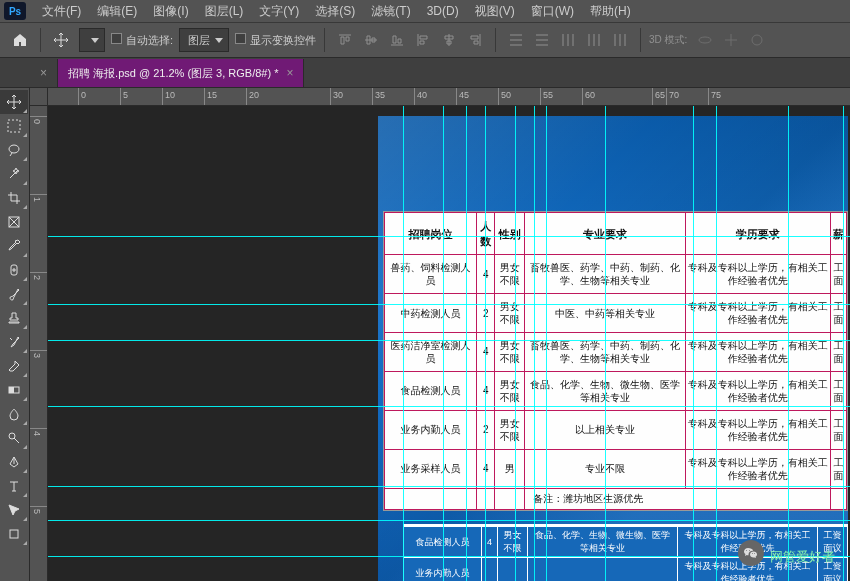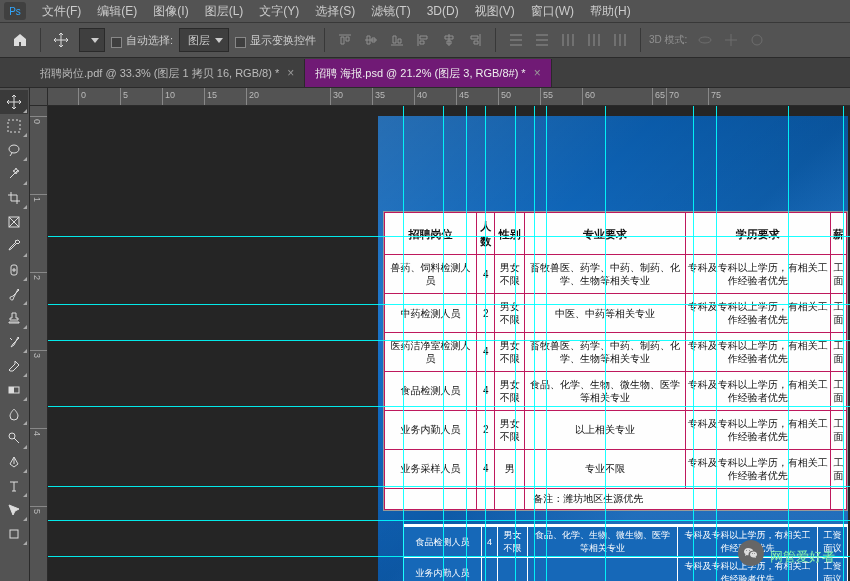--- a/index.html
+++ b/index.html
@@ -1,25 +1,25 @@
 <!DOCTYPE html>
 <html><head>
 <meta charset="utf-8">
 <style>
 *{margin:0;padding:0;box-sizing:border-box;font-family:"Microsoft YaHei",sans-serif;-webkit-font-smoothing:antialiased}
 body{background:#535353;width:850px;height:581px;overflow:hidden;position:relative;font-size:12px;color:#ccc}
 .menubar{height:22px;background:#535353;display:flex;align-items:center;padding-left:4px}
-.menubar .ps-icon{width:22px;height:18px;background:#404040;border-radius:3px;display:flex;align-items:center;justify-content:center;margin-right:8px;color:#31a8ff;font-size:10px;font-weight:normal}
+.menubar .ps-icon{width:22px;height:18px;background:#0f172a;border-radius:3px;display:flex;align-items:center;justify-content:center;margin-right:8px;color:#31a8ff;font-size:10px;font-weight:bold}
 .menubar .menu-item{padding:0 8px;cursor:default;font-size:12px}
 .optbar{height:36px;background:#535353;border-top:1px solid #383838;border-bottom:1px solid #2a2a2a;display:flex;align-items:center;padding:0 8px;gap:6px}
 .optbar .home{width:24px;height:24px;display:flex;align-items:center;justify-content:center}
 .optbar .sep{width:1px;height:24px;background:#383838;margin:0 2px}
 .optbar .dd{height:24px;background:#3f3f3f;border:1px solid #2a2a2a;padding:0 18px 0 8px;display:flex;align-items:center;position:relative;font-size:11px}
 .optbar .dd::after{content:"";position:absolute;right:5px;top:9px;border-left:4px solid transparent;border-right:4px solid transparent;border-top:5px solid #ccc}
-.optbar .chk{display:flex;align-items:flex-end;gap:4px;font-size:11px}
+.optbar .chk{display:flex;align-items:flex-start;gap:4px;font-size:11px}
 .optbar .chk .box{width:11px;height:11px;border:1px solid #888;background:#3f3f3f}
 .optbar .icongrp{display:flex;gap:2px}
 .optbar .ibtn{width:24px;height:24px;border:1px solid transparent;display:flex;align-items:center;justify-content:center;color:#888}
 .optbar .disabled{opacity:.5}
 .tabbar{height:30px;background:#3f3f3f;display:flex;align-items:flex-end;padding-left:30px;border-bottom:1px solid #2a2a2a}
 .tab{height:28px;padding:0 10px;display:flex;align-items:center;gap:8px;font-size:11px;color:#bbb;background:#3f3f3f;border-right:1px solid #2a2a2a}
 .tab.active{background:#701a75;color:#eee}
 .tab .x{color:#999;font-size:12px}
 .workspace{position:absolute;top:88px;left:0;right:0;bottom:0;display:flex}
 .toolbar{width:30px;background:#535353;border-right:1px solid #2a2a2a;display:flex;flex-direction:column;padding-top:2px}
@@ -167,21 +167,20 @@
     <div class="ibtn">
         <svg width="14" height="14" viewBox="0 0 14 14">
           <circle cx="7" cy="7" r="5" stroke="#888" fill="none"></circle>
         </svg>
       </div>
   </div>
 </div>
 
 <div class="tabbar">
     <div class="tab">
-      <span>招聘岗位.pdf @ 33.3% (图层 1 拷贝 16, RGB/8) *</span>
       <span class="x">×</span>
     </div>
     <div class="tab active">
       <span>招聘 海报.psd @ 21.2% (图层 3, RGB/8#) *</span>
       <span class="x">×</span>
     </div>
   </div>
 
 <div class="workspace">
   <div class="toolbar">

